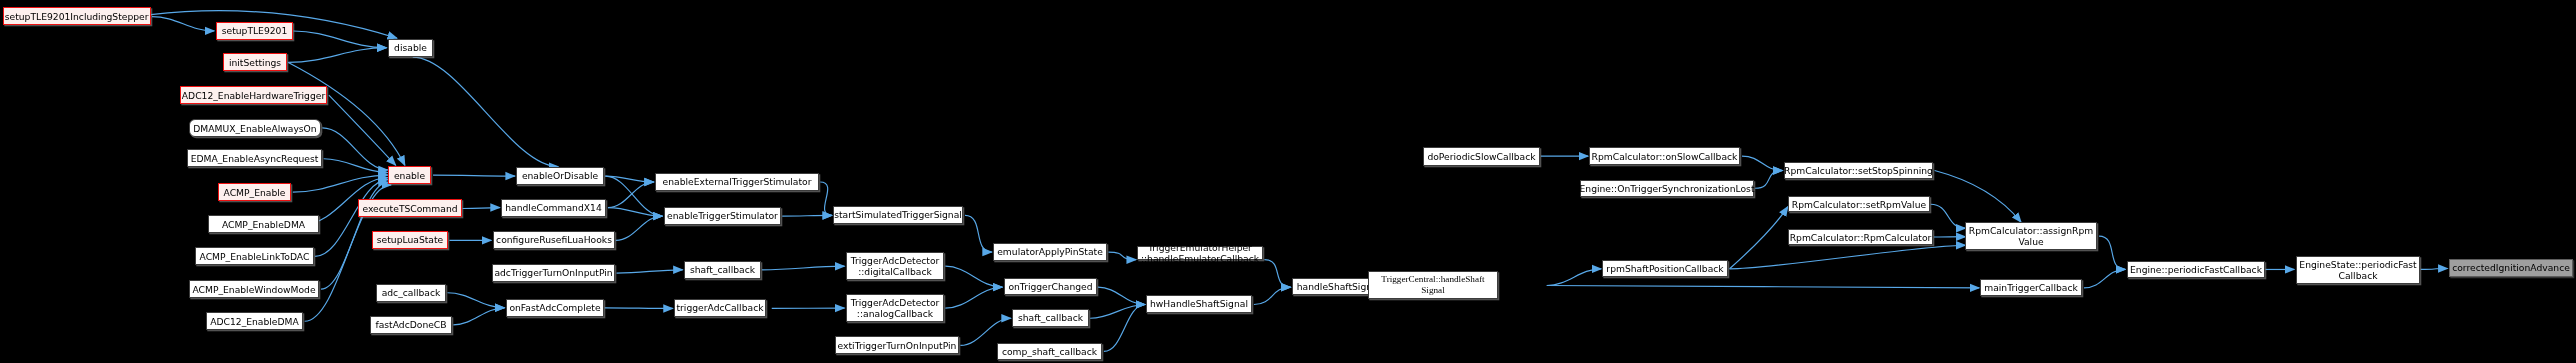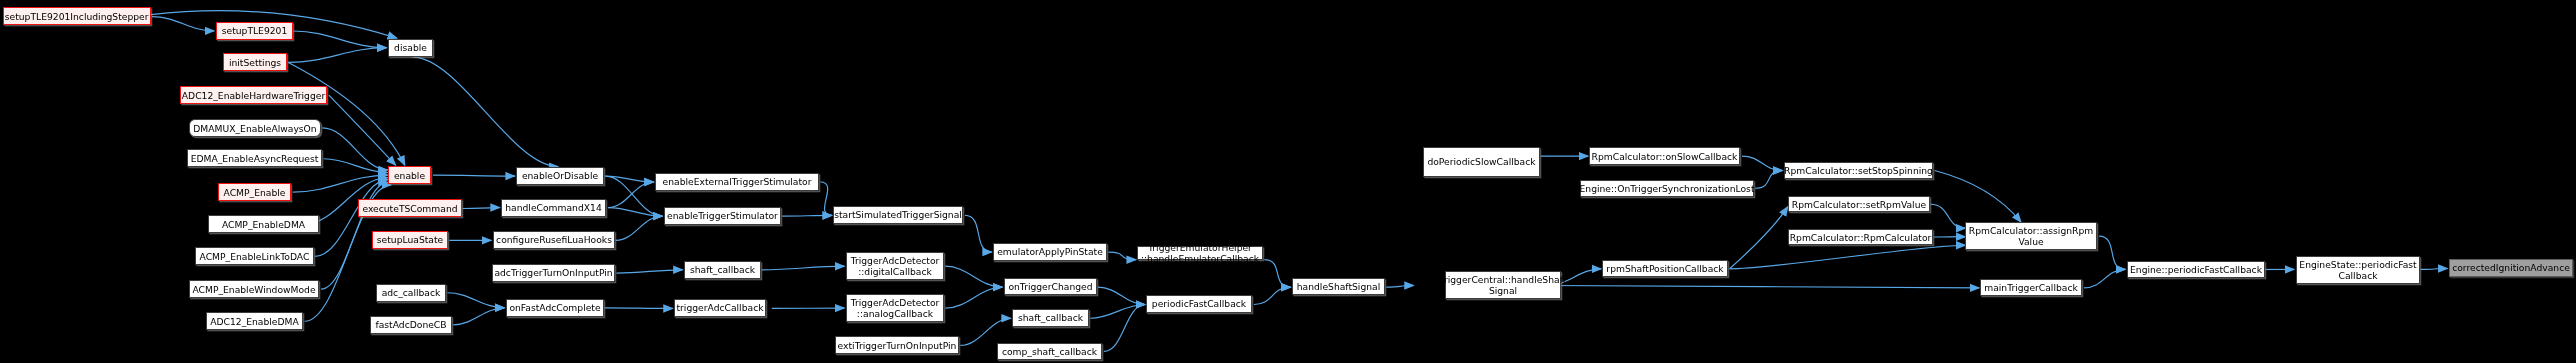--- a/index.html
+++ b/index.html
@@ -110,25 +110,25 @@
 ::digitalCallback</div>
     <div class="node" style="left: 846px; top: 294px; width: 98px; height: 27.5px;">TriggerAdcDetector
 ::analogCallback</div>
     <div class="node" style="left: 835px; top: 336px; width: 124px; height: 18.3px;">extiTriggerTurnOnInputPin</div>
     <div class="node" style="left: 993px; top: 243px; width: 114px; height: 17.7px;">emulatorApplyPinState</div>
     <div class="node" style="left: 1004px; top: 278px; width: 93px; height: 17px;">onTriggerChanged</div>
     <div class="node" style="left: 1012px; top: 309px; width: 77px; height: 17.7px;">shaft_callback</div>
     <div class="node" style="left: 997px; top: 343px; width: 105px; height: 17px;">comp_shaft_callback</div>
     <div class="node" style="left: 1137px; top: 246px; width: 126px; height: 14px;">TriggerEmulatorHelper
 ::handleEmulatorCallback</div>
-    <div class="node" style="left: 1146px; top: 295px; width: 106px; height: 17.7px;">periodicFastCallback</div>
+    <div class="node" style="left: 1146px; top: 295px; width: 106px; height: 17.7px;">hwHandleShaftSignal</div>
     <div class="node" style="left: 1292px; top: 278px; width: 93px; height: 17px;">handleShaftSignal</div>
-    <div class="node" style="left: 1445px; top: 271px; width: 116px; height: 28px;">TriggerCentral::handleShaft
+    <div class="node" style="left: 1368px; top: 271px; width: 130px; height: 28px; font-family: Liberation Serif, serif;">TriggerCentral::handleShaft
 Signal</div>
-    <div class="node" style="left: 1423px; top: 147px; width: 117px; height: 30px;">doPeriodicSlowCallback</div>
+    <div class="node" style="left: 1423px; top: 147px; width: 117px; height: 19px;">doPeriodicSlowCallback</div>
     <div class="node" style="left: 1589px; top: 147px; width: 151px; height: 18.3px;">RpmCalculator::onSlowCallback</div>
     <div class="node" style="left: 1580px; top: 180px; width: 174px; height: 17px;">Engine::OnTriggerSynchronizationLost</div>
     <div class="node" style="left: 1602px; top: 260px; width: 126px; height: 17px;">rpmShaftPositionCallback</div>
     <div class="node" style="left: 1784px; top: 162px; width: 149px; height: 17px;">RpmCalculator::setStopSpinning</div>
     <div class="node" style="left: 1788px; top: 196px; width: 142px; height: 16.4px;">RpmCalculator::setRpmValue</div>
     <div class="node" style="left: 1788px; top: 229px; width: 145px; height: 16.4px;">RpmCalculator::RpmCalculator</div>
     <div class="node" style="left: 1965px; top: 222px; width: 132px; height: 27.5px;">RpmCalculator::assignRpm
 Value</div>
     <div class="node" style="left: 1980px; top: 279px; width: 102px; height: 17px;">mainTriggerCallback</div>
     <div class="node" style="left: 2127px; top: 261px; width: 138px; height: 17px;">Engine::periodicFastCallback</div>

